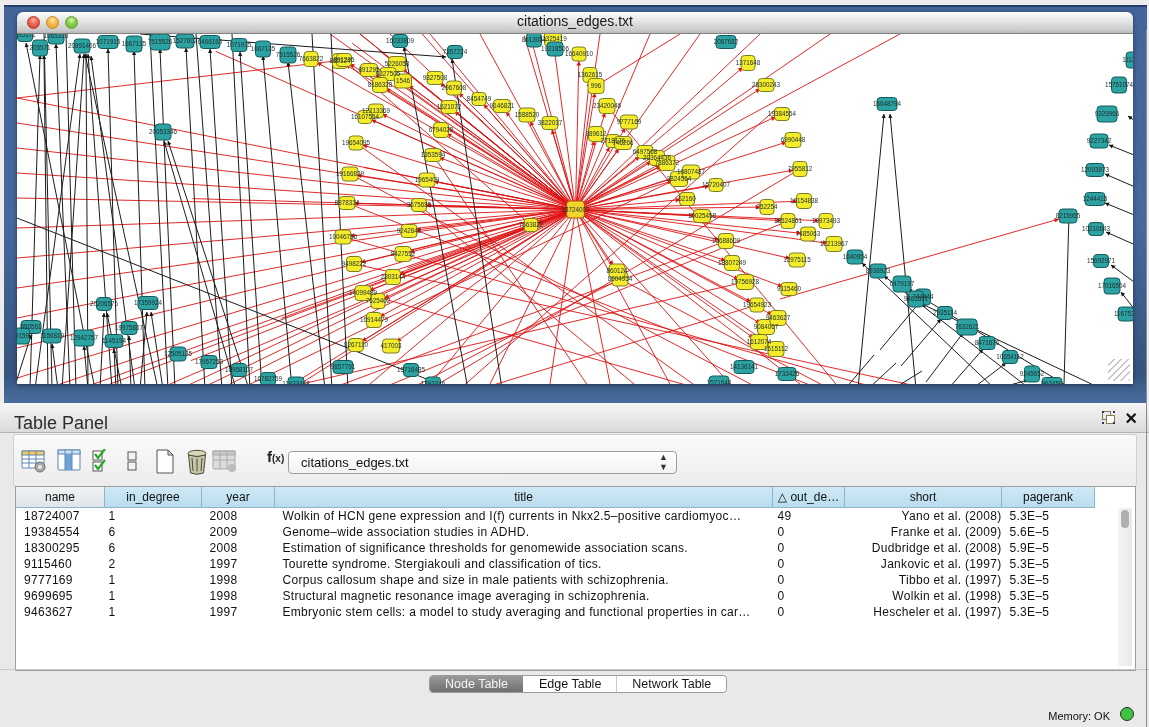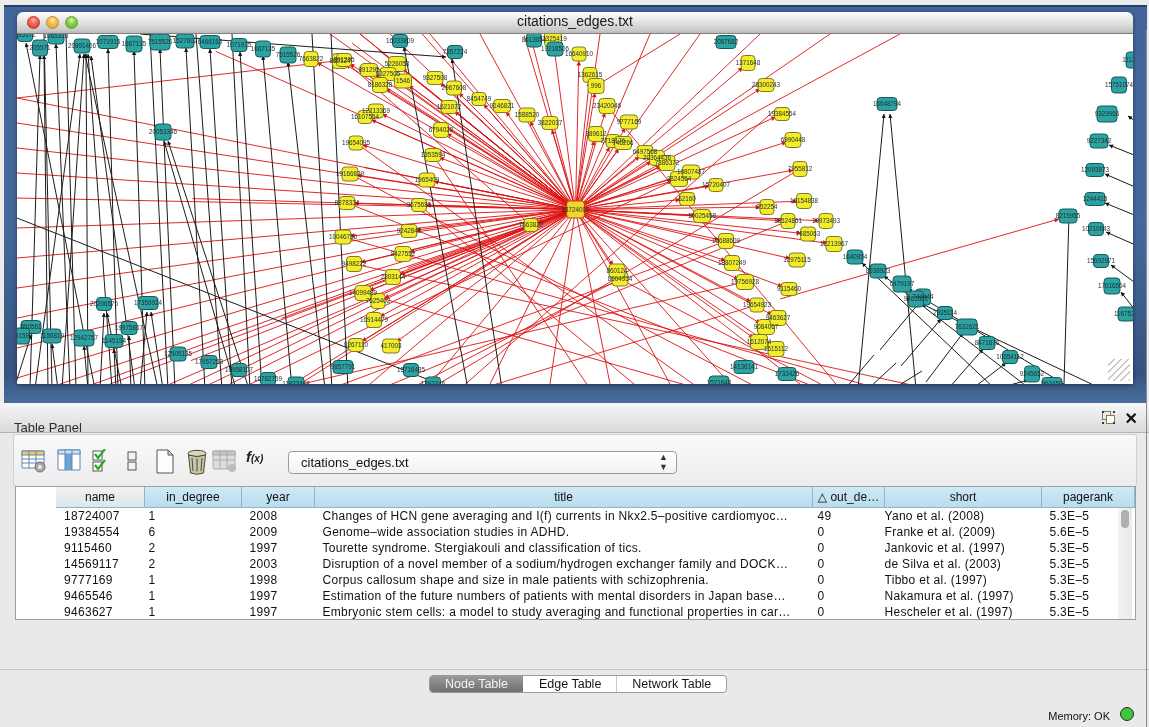--- a/index.html
+++ b/index.html
@@ -14,38 +14,38 @@
 .tl{position:absolute;top:4px;width:11px;height:11px;border-radius:50%;}
 #tl1{left:10px;background:radial-gradient(circle at 50% 30%,#ffb0a0 0%,#ec6a56 40%,#d33b2a 100%);border:1px solid #b5352a;}
 #tl2{left:29px;background:radial-gradient(circle at 50% 30%,#ffe9b0 0%,#f5bd4f 40%,#e09a26 100%);border:1px solid #c08a28;}
 #tl3{left:48px;background:radial-gradient(circle at 50% 30%,#d4f7b0 0%,#8ed04e 40%,#5aae27 100%);border:1px solid #65a02e;}
 #canvas{position:absolute;left:0;top:22px;width:1116px;height:350px;background:#fff;overflow:hidden;}
 #grip{position:absolute;right:3px;bottom:3px;width:22px;height:22px;
 background:repeating-linear-gradient(135deg,transparent 0 4px,#c4c4c4 4px 5px);}
 #panel{position:absolute;left:0;top:403px;width:1149px;height:324px;background:#e9e9e9;}
 #phead{position:absolute;left:0;top:0;width:100%;height:29px;
 background:linear-gradient(180deg,#f6f6f6,#dadada);border-bottom:1px solid #b4b4b4;}
-#phead .t{position:absolute;left:14px;top:17px;font-size:13px;color:#2c2c2c;}
+#phead .t{position:absolute;left:14px;top:10px;font-size:18px;color:#2c2c2c;}
 #pfloat{position:absolute;right:34px;top:8px;width:13px;height:13px;}
 #pclose{position:absolute;right:11px;top:6px;font-size:16px;font-weight:bold;color:#111;}
 #toolbar{position:absolute;left:13px;top:31px;right:12px;height:51px;
 background:linear-gradient(180deg,#fafafa,#ececec);border:1px solid #d0d0d0;border-radius:3px;}
 .ticon{position:absolute;top:14px;}
 #combo{position:absolute;left:274px;top:16px;width:389px;height:23px;background:linear-gradient(180deg,#ffffff,#f2f2f2);
 border:1px solid #9d9d9d;border-radius:4px;font-size:13px;color:#111;line-height:22px;padding-left:12px;box-sizing:border-box;}
 #combo .ar{position:absolute;right:8px;top:0;font-size:9px;line-height:10px;color:#333;text-align:center;}
-#tablewrap{position:absolute;left:15px;top:83px;width:1121px;height:134px;background:#fff;
-border:1px solid #9e9e9e;box-sizing:border-box;overflow:hidden;padding-left:40px;}
+#tablewrap{position:absolute;left:15px;top:83px;width:1121px;height:185px;background:#fff;
+border:1px solid #9e9e9e;box-sizing:border-box;overflow:hidden;}
 table{border-collapse:collapse;table-layout:fixed;width:1079px;font-size:12px;color:#111;}
 th{height:20px;background:linear-gradient(180deg,#cfe9f6,#b9dcee);border-right:1px solid #8fb5ca;
 border-bottom:1px solid #8fb5ca;font-weight:normal;font-size:12px;padding:0;}
 th.c1{background:linear-gradient(180deg,#f2f2f2,#dde6eb);}
 td{height:16px;padding:0 0 0 8px;white-space:nowrap;overflow:hidden;letter-spacing:0.3px;}
 td.c5{padding-left:5px;}td.c2{padding-left:4px;}
-td.c6{text-align:left;padding:0;}
+td.c6{text-align:right;padding:0;}
 #vscroll{position:absolute;right:3px;top:21px;width:14px;height:158px;
 background:linear-gradient(90deg,#f4f4f4,#e9e9e9);}
 #vthumb{position:absolute;left:3px;top:2px;width:8px;height:18px;border-radius:4px;background:#b0b0b0;}
 #tabs{position:absolute;left:429px;top:272px;height:16px;border:1px solid #9a9a9a;border-radius:4px;
 background:#fff;font-size:13px;overflow:hidden;}
 .tab{float:left;height:16px;line-height:16px;padding:0 15px;font-size:12.5px;color:#161616;}
 .tab.sel{background:linear-gradient(180deg,#9a9a9a,#6f6f6f);color:#f4f4f4;}
 .tab.mid{border-left:1px solid #fff;border-right:1px solid #c9c9c9;}
 #sep{position:absolute;left:0;top:266px;width:100%;height:1px;background:#c8c8c8;}
 #status{position:absolute;left:0;top:297px;width:100%;height:27px;}
@@ -740,87 +740,87 @@
         <path d="M7 9 L8 22 M12 9.5 L12 22.5 M17 9 L16 22" stroke="#4a4a4a" fill="none"></path>
       </svg>
     <svg class="ticon" style="left:198px" width="26" height="24" viewBox="0 0 26 24">
         <rect x="1" y="2" width="22" height="18" rx="1" fill="#dcdcdc" stroke="#aaa"></rect>
         <rect x="1" y="2" width="22" height="4" fill="#c6c6c6" stroke="#aaa"></rect>
         <line x1="8" y1="2" x2="8" y2="20" stroke="#aaa"></line>
         <line x1="15" y1="2" x2="15" y2="20" stroke="#aaa"></line>
         <line x1="1" y1="11" x2="23" y2="11" stroke="#aaa"></line>
         <circle cx="20" cy="19" r="4" fill="#bbb"></circle>
       </svg>
-    <div class="ticon" style="left:232px;top:13px;font-size:15px;color:#222;font-style:italic;font-weight:bold;">f<span style="font-size:10px;">(x)</span></div>
+    <div class="ticon" style="left:253px;top:13px;font-size:15px;color:#222;font-weight:bold;">f<span style="font-size:10px;">(x)</span></div>
     <div id="combo">citations_edges.txt<div class="ar">▲<br>▼</div></div>
   </div>
   <div id="tablewrap">
     <table>
       <tbody>
           <tr>
             <th class="c1" style="width:88px">name</th>
             <th class="c2" style="width:96px">in_degree</th>
             <th class="c3" style="width:72px">year</th>
             <th class="c4" style="width:497px">title</th>
             <th class="c5" style="width:71px">△ out_de…</th>
             <th class="c6" style="width:156px">short</th>
             <th class="c7" style="width:92px">pagerank</th>
           </tr>
 <tr>
             <td class="c1">18724007</td>
             <td class="c2">1</td>
             <td class="c3">2008</td>
-            <td class="c4">Changes of HCN gene averaging and I(f) currents in Nkx2.5–positive cardiomyoc…</td>
+            <td class="c4">Wolkin of HCN gene expression and I(f) currents in Nkx2.5–positive cardiomyoc…</td>
             <td class="c5">49</td>
             <td class="c6">Yano et al. (2008)</td>
             <td class="c7">5.3E–5</td>
           </tr>
           <tr>
             <td class="c1">19384554</td>
             <td class="c2">6</td>
             <td class="c3">2009</td>
             <td class="c4">Genome–wide association studies in ADHD.</td>
             <td class="c5">0</td>
             <td class="c6">Franke et al. (2009)</td>
             <td class="c7">5.6E–5</td>
           </tr>
           <tr>
+            <td class="c1">18300295</td>
+            <td class="c2">6</td>
+            <td class="c3">2008</td>
+            <td class="c4">Estimation of significance thresholds for genomewide association scans.</td>
+            <td class="c5">0</td>
+            <td class="c6">Dudbridge et al. (2008)</td>
+            <td class="c7">5.9E–5</td>
+          </tr>
+          <tr>
             <td class="c1">9115460</td>
             <td class="c2">2</td>
             <td class="c3">1997</td>
             <td class="c4">Tourette syndrome. Stergiakouli and classification of tics.</td>
             <td class="c5">0</td>
             <td class="c6">Jankovic et al. (1997)</td>
-            <td class="c7">5.3E–5</td>
-          </tr>
-          <tr>
-            <td class="c1">14569117</td>
-            <td class="c2">2</td>
-            <td class="c3">2003</td>
-            <td class="c4">Disruption of a novel member of a sodium/hydrogen exchanger family and DOCK…</td>
-            <td class="c5">0</td>
-            <td class="c6">de Silva et al. (2003)</td>
             <td class="c7">5.3E–5</td>
           </tr>
           <tr>
             <td class="c1">9777169</td>
             <td class="c2">1</td>
             <td class="c3">1998</td>
             <td class="c4">Corpus callosum shape and size in male patients with schizophrenia.</td>
             <td class="c5">0</td>
             <td class="c6">Tibbo et al. (1997)</td>
             <td class="c7">5.3E–5</td>
           </tr>
           <tr>
-            <td class="c1">9465546</td>
+            <td class="c1">9699695</td>
             <td class="c2">1</td>
-            <td class="c3">1997</td>
-            <td class="c4">Estimation of the future numbers of patients with mental disorders in Japan base…</td>
+            <td class="c3">1998</td>
+            <td class="c4">Structural magnetic resonance image averaging in schizophrenia.</td>
             <td class="c5">0</td>
-            <td class="c6">Nakamura et al. (1997)</td>
+            <td class="c6">Wolkin et al. (1998)</td>
             <td class="c7">5.3E–5</td>
           </tr>
           <tr>
             <td class="c1">9463627</td>
             <td class="c2">1</td>
             <td class="c3">1997</td>
             <td class="c4">Embryonic stem cells: a model to study averaging and functional properties in car…</td>
             <td class="c5">0</td>
             <td class="c6">Hescheler et al. (1997)</td>
             <td class="c7">5.3E–5</td>

